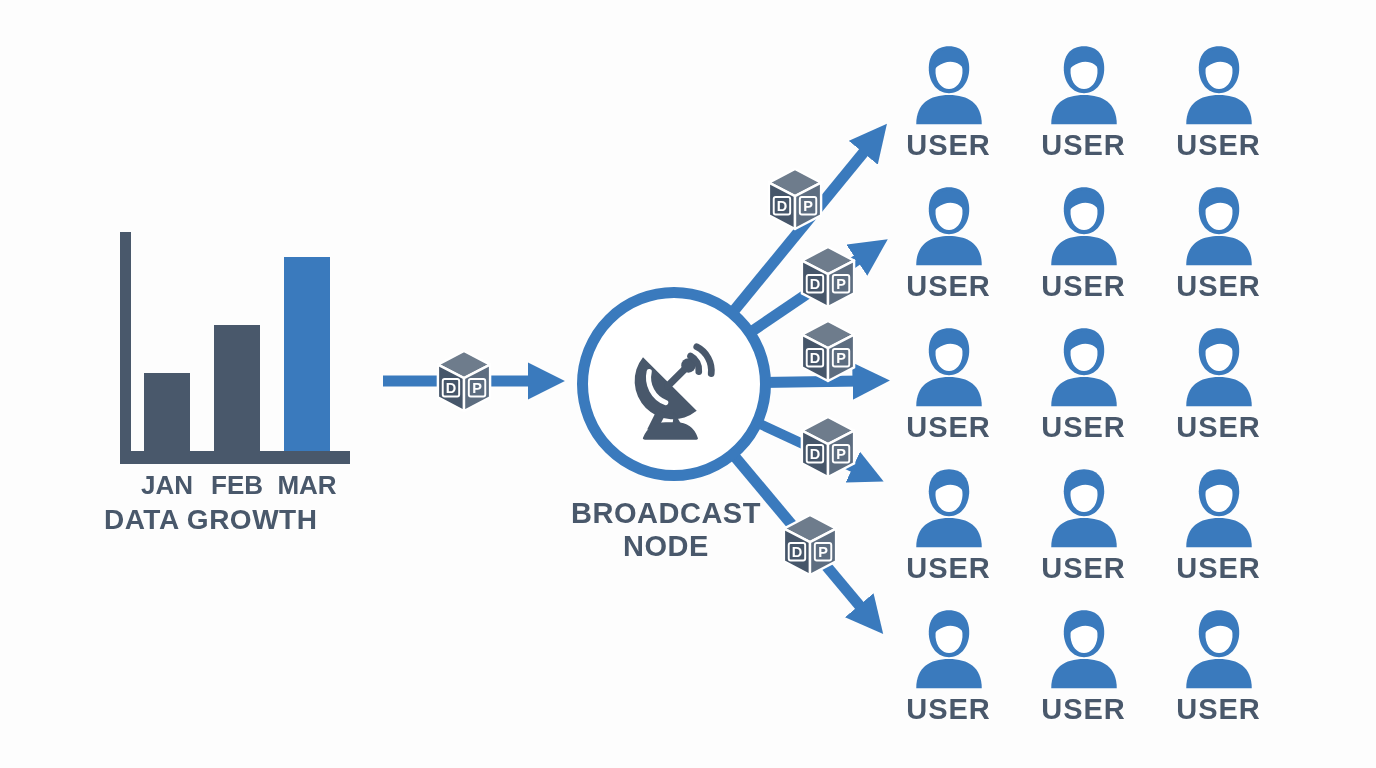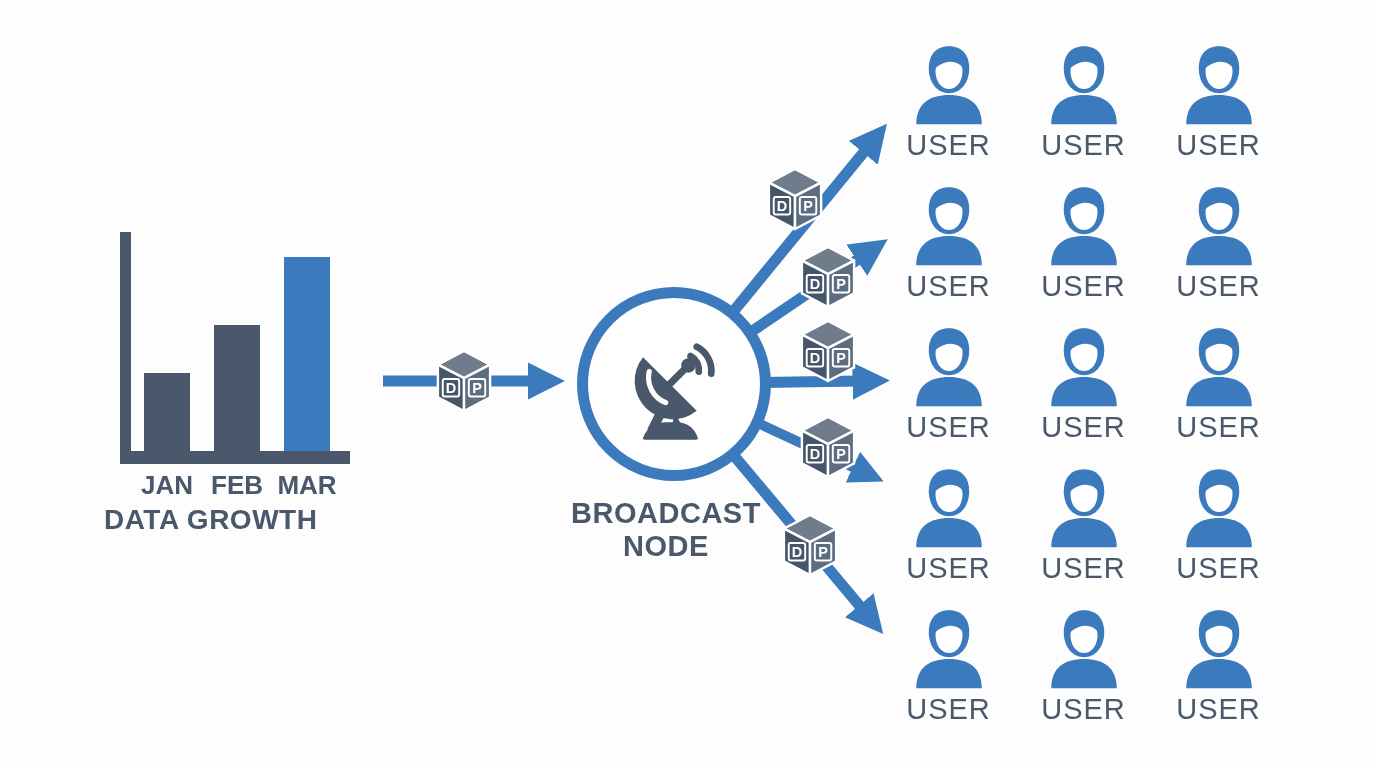--- a/index.html
+++ b/index.html
@@ -27,21 +27,21 @@
   .packet-layer{position:absolute;inset:0;z-index:3;pointer-events:none;}
   .cube{position:absolute;width:58px;height:64px;transform:translate(-50%,-50%);}
   .cube text{font-family:"Liberation Sans",sans-serif;font-weight:bold;font-size:15px;
              fill:#fff;text-anchor:middle;}
 
   
   .user-grid{position:absolute;left:881px;top:42px;z-index:2;display:grid;
              grid-template-columns:repeat(3,135px);grid-auto-rows:141px;justify-items:center;}
   .user-cell{display:flex;flex-direction:column;align-items:center;}
   .user-cell svg{width:88px;height:84px;display:block;}
-  .user-label{margin-top:5px;font-size:29px;font-weight:normal;color:var(--text);
+  .user-label{margin-top:5px;font-size:29px;font-weight:bold;color:var(--text);
               letter-spacing:1px;line-height:1;text-align:center;}
   .p-fill{fill:var(--blue);}
 
   
   .chart{position:absolute;left:118px;top:230px;width:232px;height:312px;z-index:2;color:var(--text);}
   .plot{position:absolute;left:0;top:0;width:232px;height:234px;}
   .y-axis{position:absolute;left:2px;top:2px;bottom:0;width:11px;background:var(--slate);}
   .x-axis{position:absolute;left:2px;bottom:0;width:230px;height:13px;background:var(--slate);}
   .bars{position:absolute;left:13px;right:0;bottom:13px;display:flex;align-items:flex-end;
         gap:24px;padding-left:13px;}

